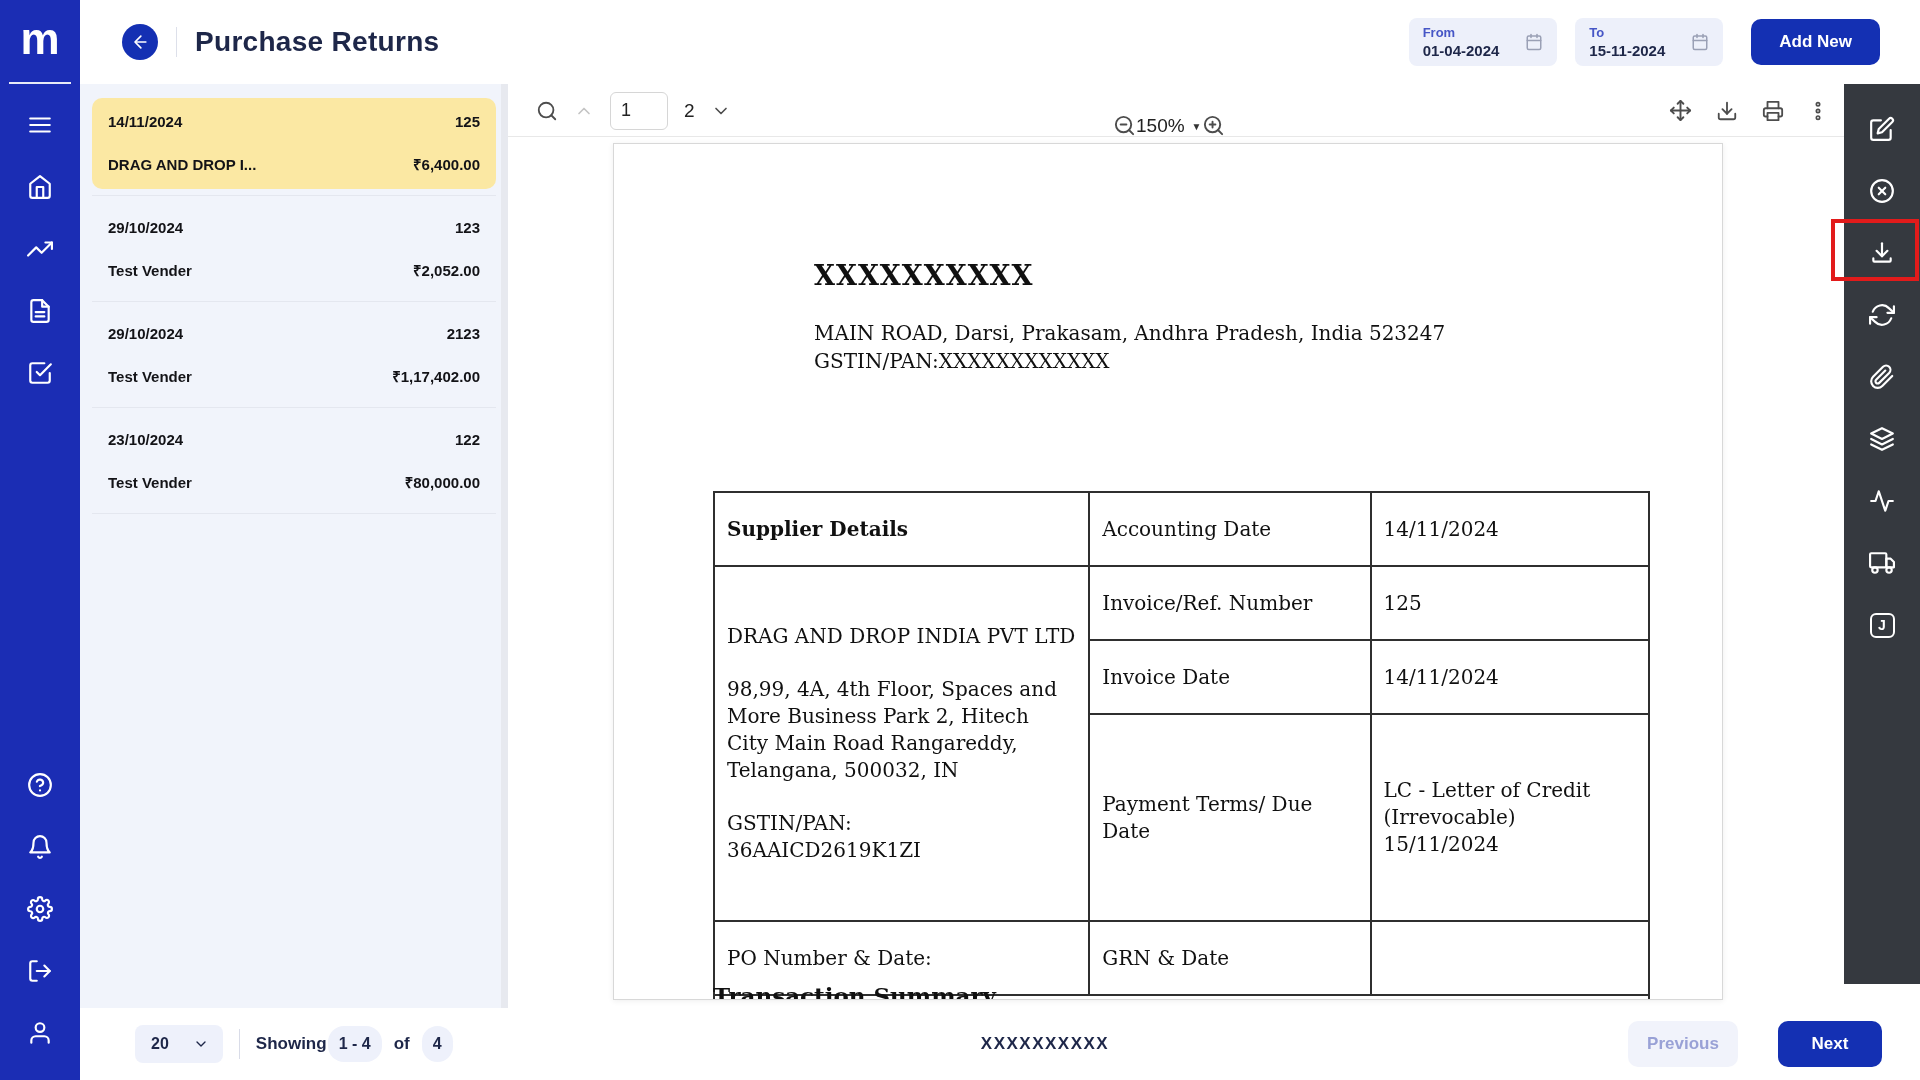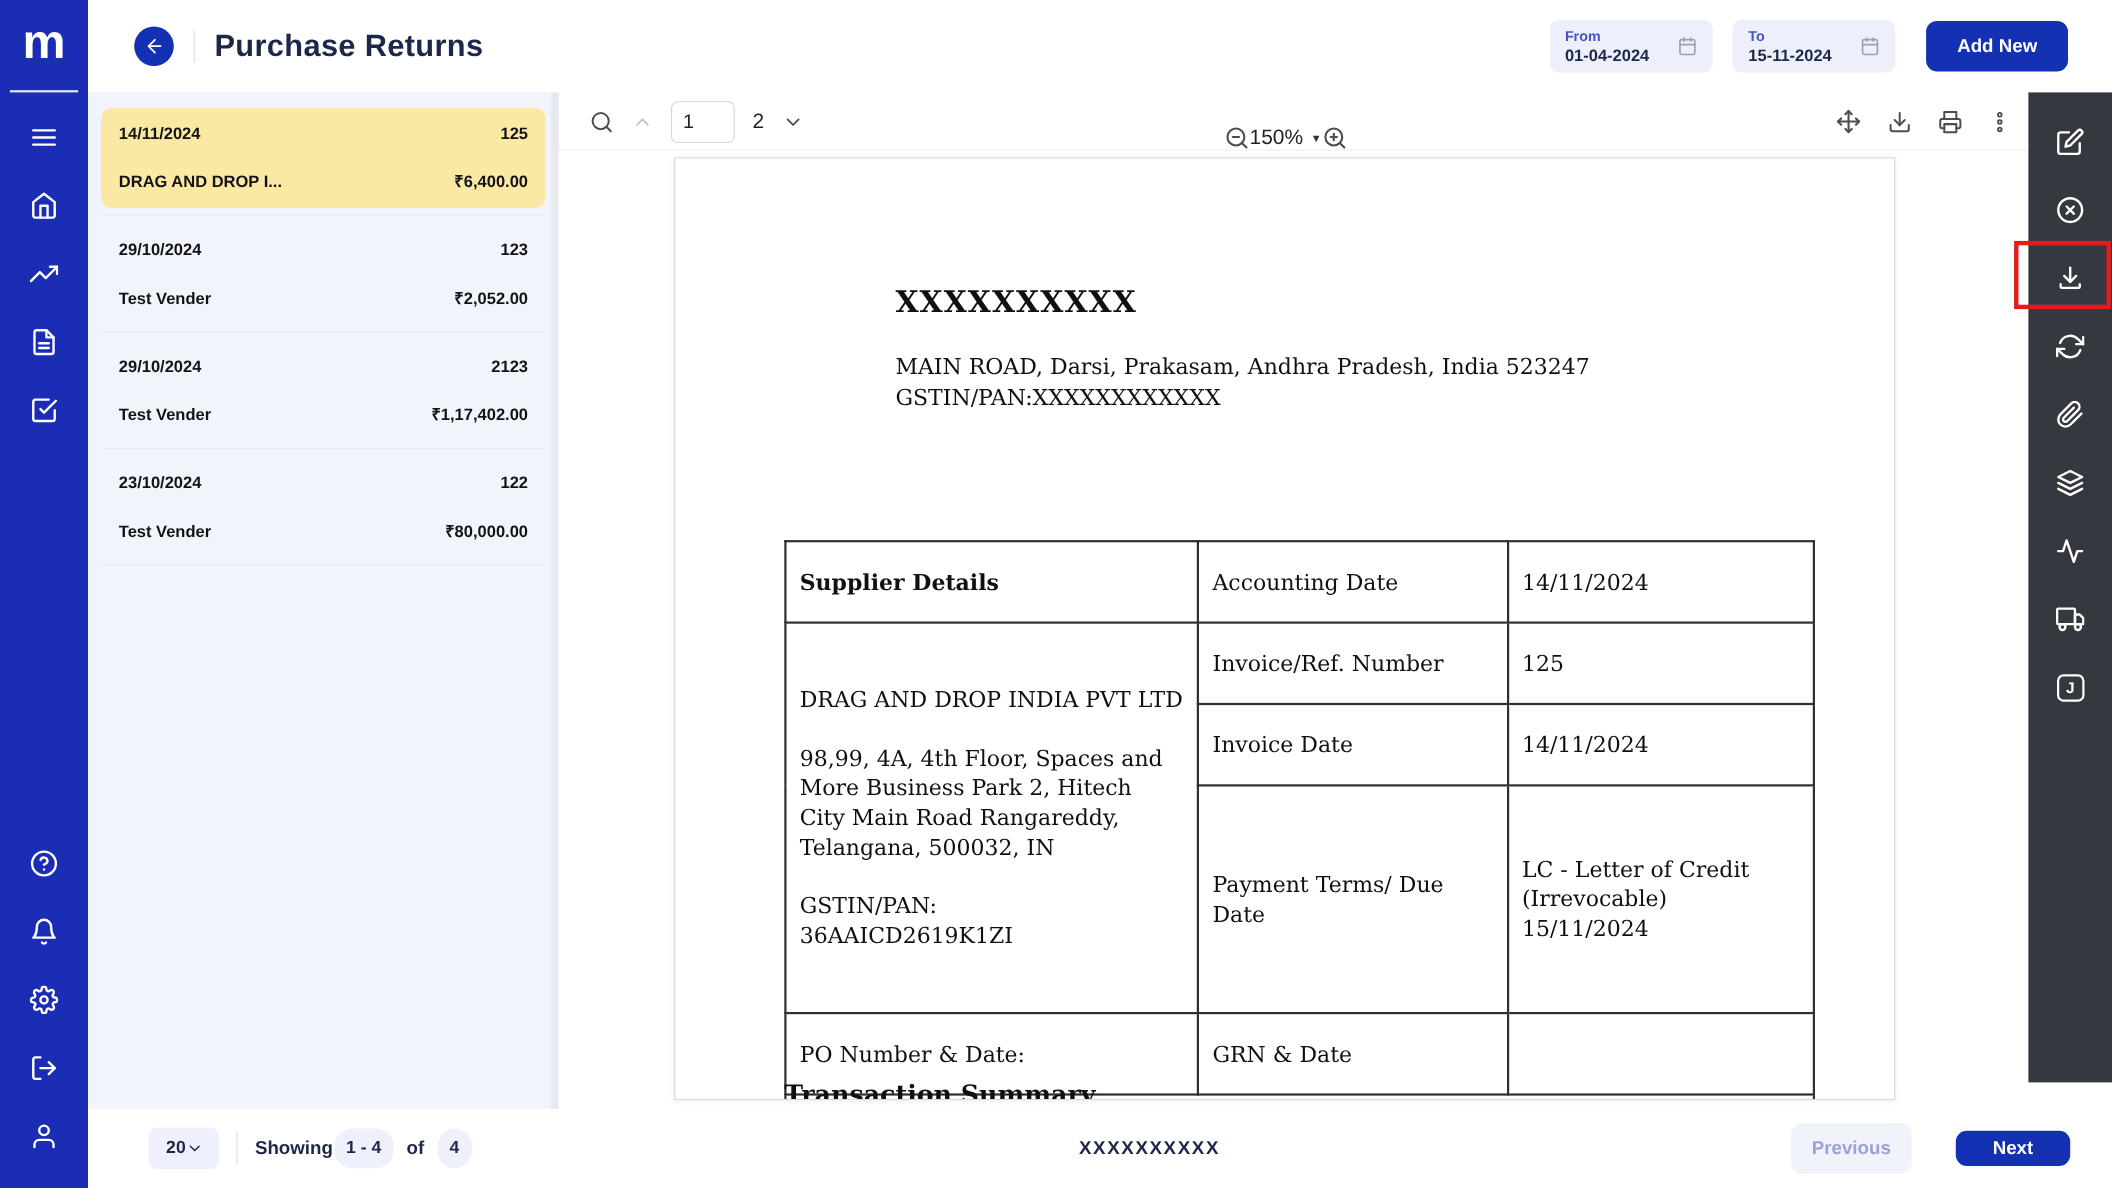--- a/index.html
+++ b/index.html
@@ -81,30 +81,30 @@
   .rail{width:76px;background:#35393f;flex-shrink:0;display:flex;flex-direction:column;align-items:center;
     padding-top:14px;position:relative;height:900px;color:#fff}
   .rail-btn{width:76px;height:62px;display:flex;align-items:center;justify-content:center;cursor:pointer}
   .red-box{position:absolute;top:135px;left:-13px;width:88px;height:62px;border:4px solid #e21b1b;pointer-events:none}
   .j-icon{width:25px;height:25px;border:2.5px solid #fff;border-radius:6px;display:flex;align-items:center;
     justify-content:center;font-size:14px;font-weight:700;font-family:"Liberation Sans",sans-serif}
 
   
   .footer{height:72px;background:#fff;display:flex;align-items:center;position:relative;padding-left:55px;flex-shrink:0}
   .psize{background:#eef1fb;border-radius:8px;height:38px;display:flex;align-items:center;
-    padding:0 14px 0 16px;font-weight:700;color:#1e2749;font-size:16px;cursor:pointer}
+    padding:0 14px 0 16px;gap:24px;font-weight:700;color:#1e2749;font-size:16px;cursor:pointer}
   .vdiv{width:1px;height:30px;background:#d9dce8;margin:0 16px}
   .showing{font-size:17px;font-weight:700;color:#1e2749;margin-right:1px}
   .chip{background:#eef1fb;border-radius:16px;padding:9px 11px;font-weight:700;color:#1e2749;font-size:16px}
   .of{font-size:17px;font-weight:700;color:#1e2749;margin:0 12px}
   .fcenter{position:absolute;left:965px;transform:translateX(-50%);font-weight:700;color:#1e2749;
     font-size:17px;letter-spacing:1.5px}
   .btn-prev{position:absolute;right:182px;width:110px;height:46px;border-radius:10px;background:#f1f3fb;
     color:#99a1d6;font-weight:700;font-size:17px;border:none;cursor:pointer;font-family:inherit}
-  .btn-next{position:absolute;right:38px;width:104px;height:32px;border-radius:10px;background:#1430b3;
+  .btn-next{position:absolute;right:38px;width:104px;height:46px;border-radius:10px;background:#1430b3;
     color:#fff;font-weight:700;font-size:17px;border:none;cursor:pointer;font-family:inherit}
 </style>
 </head>
 <body>
 
 <div class="app">
 
   <div class="sidebar">
     <div class="logo-area">
       <span class="logo">m</span>

